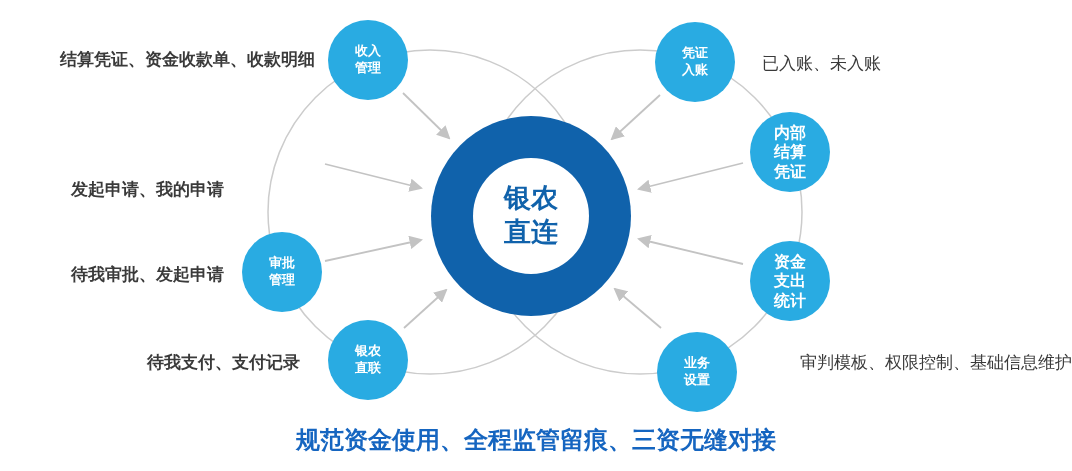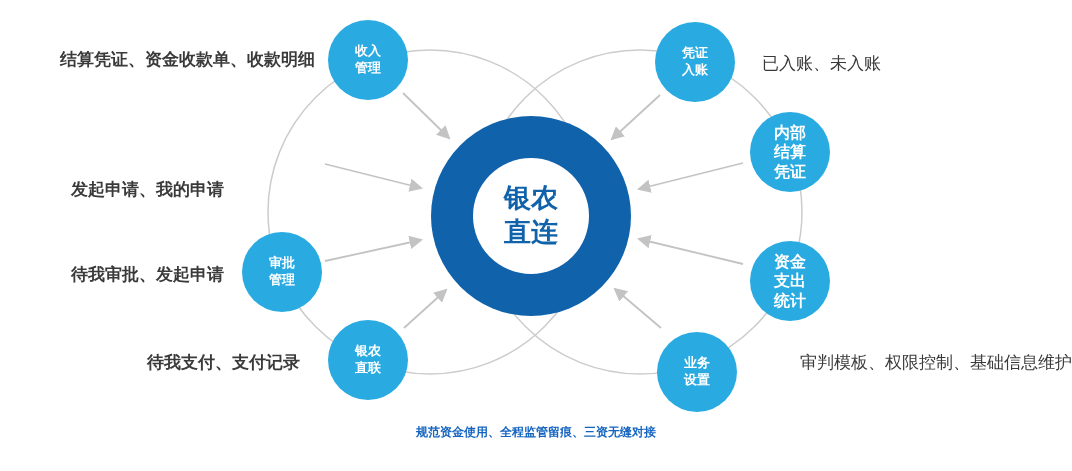--- a/index.html
+++ b/index.html
@@ -95,21 +95,21 @@
   .d6 { left: 858px; top: 266px; }
   .d7 { left: 762px; top: 351px; margin-left: 38px; }
 
   
   .caption {
     position: absolute;
     left: 0;
     right: 0;
     top: 424px;
     text-align: center;
-    font-size: 12px;
+    font-size: 24px;
     font-weight: bold;
     color: var(--caption-blue, #1565c0);
   }
 </style>
 </head>
 <body>
 
 <div class="stage">
 
   <svg class="layer" width="1072" height="471" viewBox="0 0 1072 471">

